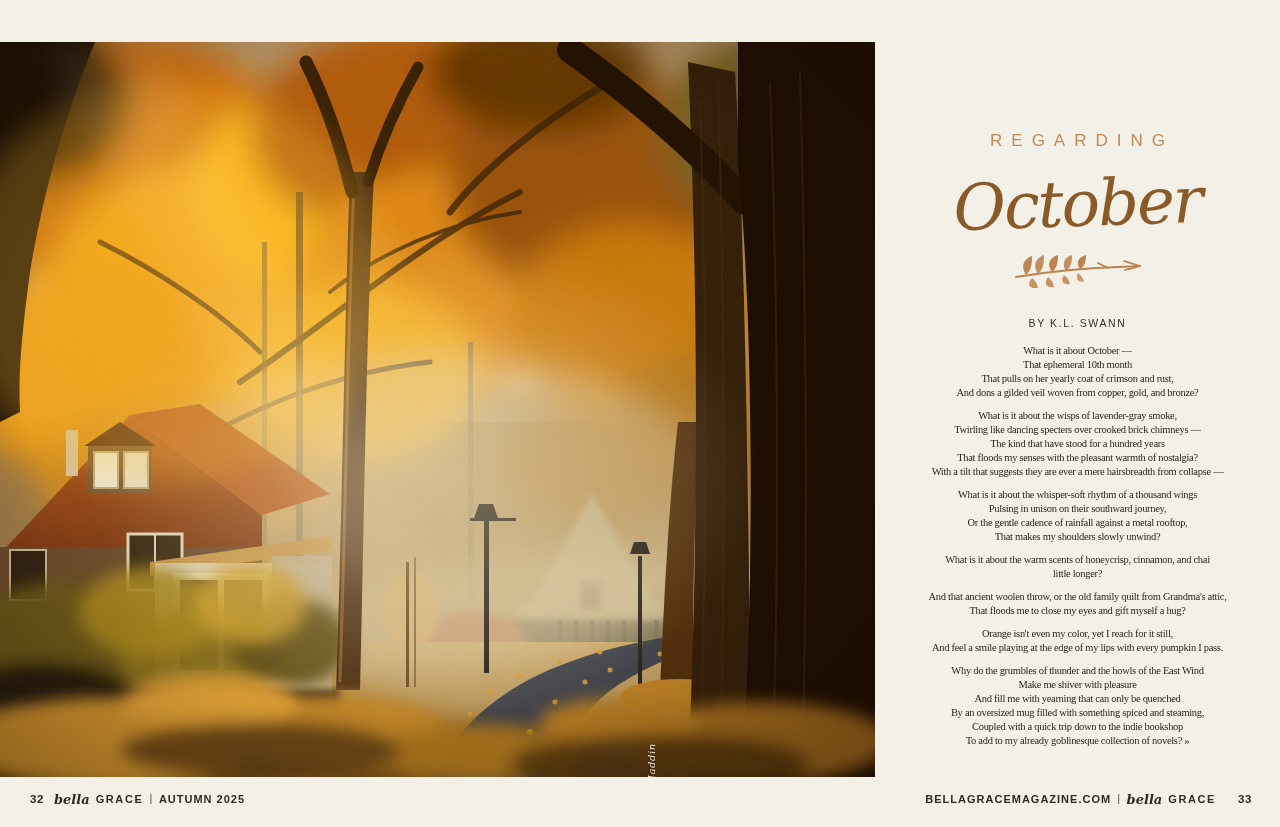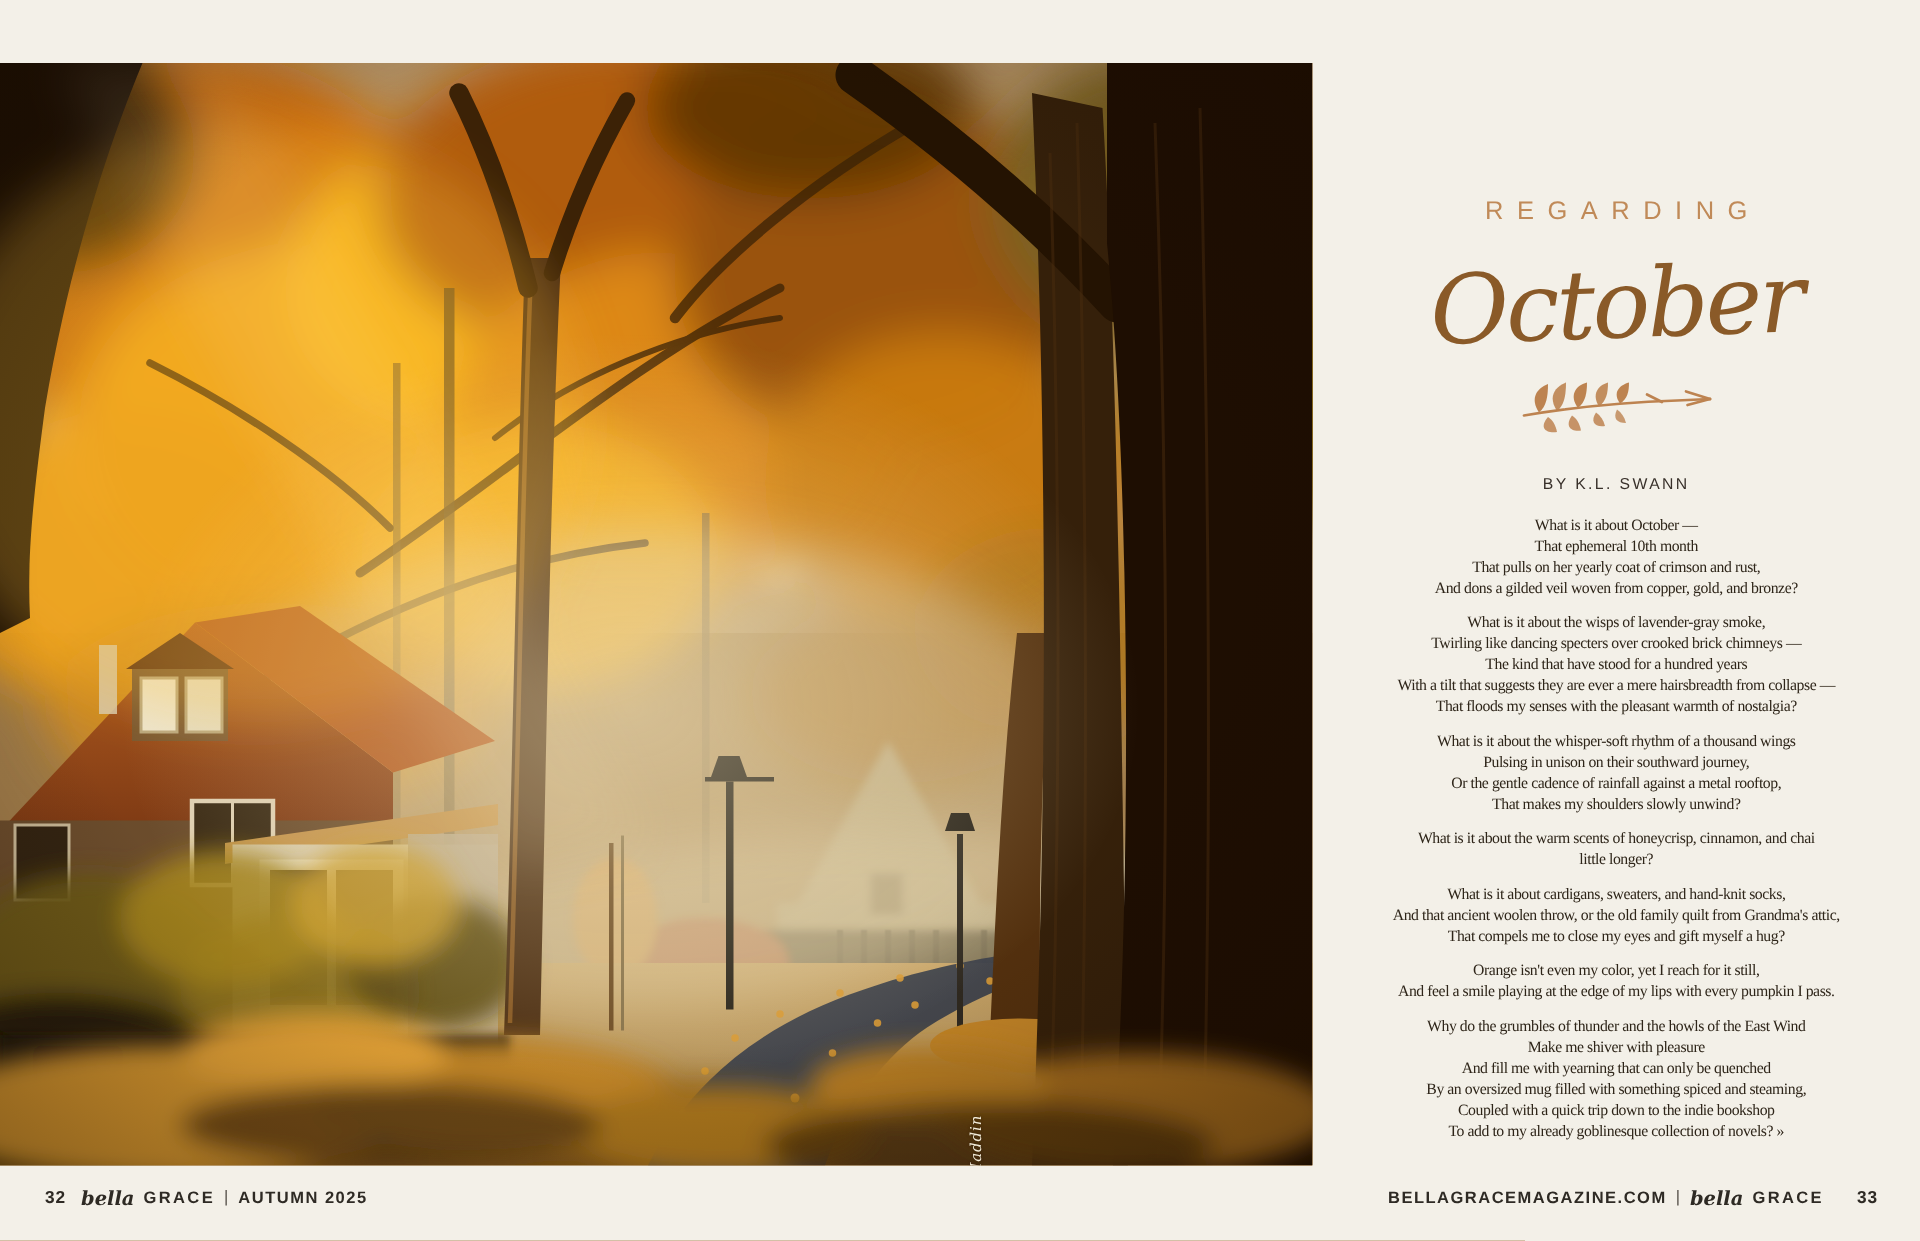--- a/index.html
+++ b/index.html
@@ -334,37 +334,36 @@
         <div class="stanza">
           <p class="pline">What is it about October —</p>
           <p class="pline">That ephemeral 10th month</p>
           <p class="pline">That pulls on her yearly coat of crimson and rust,</p>
           <p class="pline">And dons a gilded veil woven from copper, gold, and bronze?</p>
         </div>
         <div class="stanza">
           <p class="pline">What is it about the wisps of lavender-gray smoke,</p>
           <p class="pline">Twirling like dancing specters over crooked brick chimneys —</p>
           <p class="pline">The kind that have stood for a hundred years</p>
+          <p class="pline">That floods my senses with the pleasant warmth of nostalgia?</p>
           <p class="pline">With a tilt that suggests they are ever a mere hairsbreadth from collapse —</p>
-          <p class="pline">That floods my senses with the pleasant warmth of nostalgia?</p>
         </div>
         <div class="stanza">
           <p class="pline">What is it about the whisper-soft rhythm of a thousand wings</p>
           <p class="pline">Pulsing in unison on their southward journey,</p>
           <p class="pline">Or the gentle cadence of rainfall against a metal rooftop,</p>
           <p class="pline">That makes my shoulders slowly unwind?</p>
         </div>
         <div class="stanza">
           <p class="pline">What is it about the warm scents of honeycrisp, cinnamon, and chai</p>
           <p class="pline">little longer?</p>
         </div>
         <div class="stanza">
-          <p class="pline">What is it about cardigans, sweaters, and hand-knit socks,</p>
           <p class="pline">And that ancient woolen throw, or the old family quilt from Grandma's attic,</p>
-          <p class="pline">That compels me to close my eyes and gift myself a hug?</p>
+          <p class="pline">That floods me to close my eyes and gift myself a hug?</p>
         </div>
         <div class="stanza">
           <p class="pline">Orange isn't even my color, yet I reach for it still,</p>
           <p class="pline">And feel a smile playing at the edge of my lips with every pumpkin I pass.</p>
         </div>
         <div class="stanza">
           <p class="pline">Why do the grumbles of thunder and the howls of the East Wind</p>
           <p class="pline">Make me shiver with pleasure</p>
           <p class="pline">And fill me with yearning that can only be quenched</p>
           <p class="pline">By an oversized mug filled with something spiced and steaming,</p>

